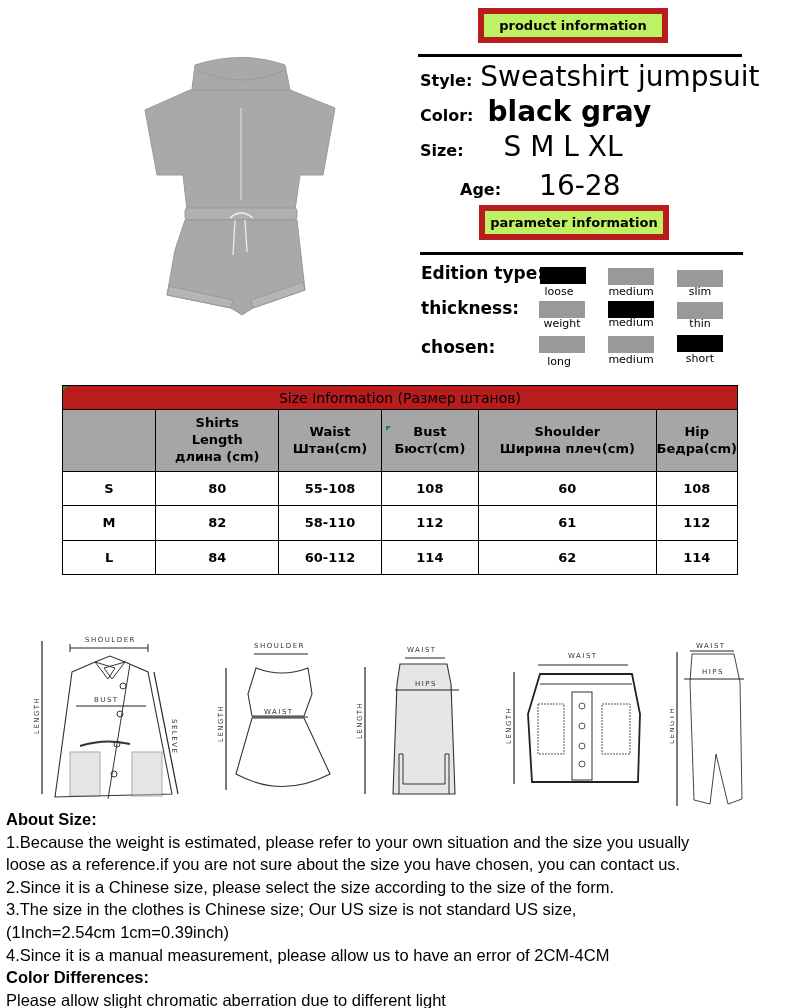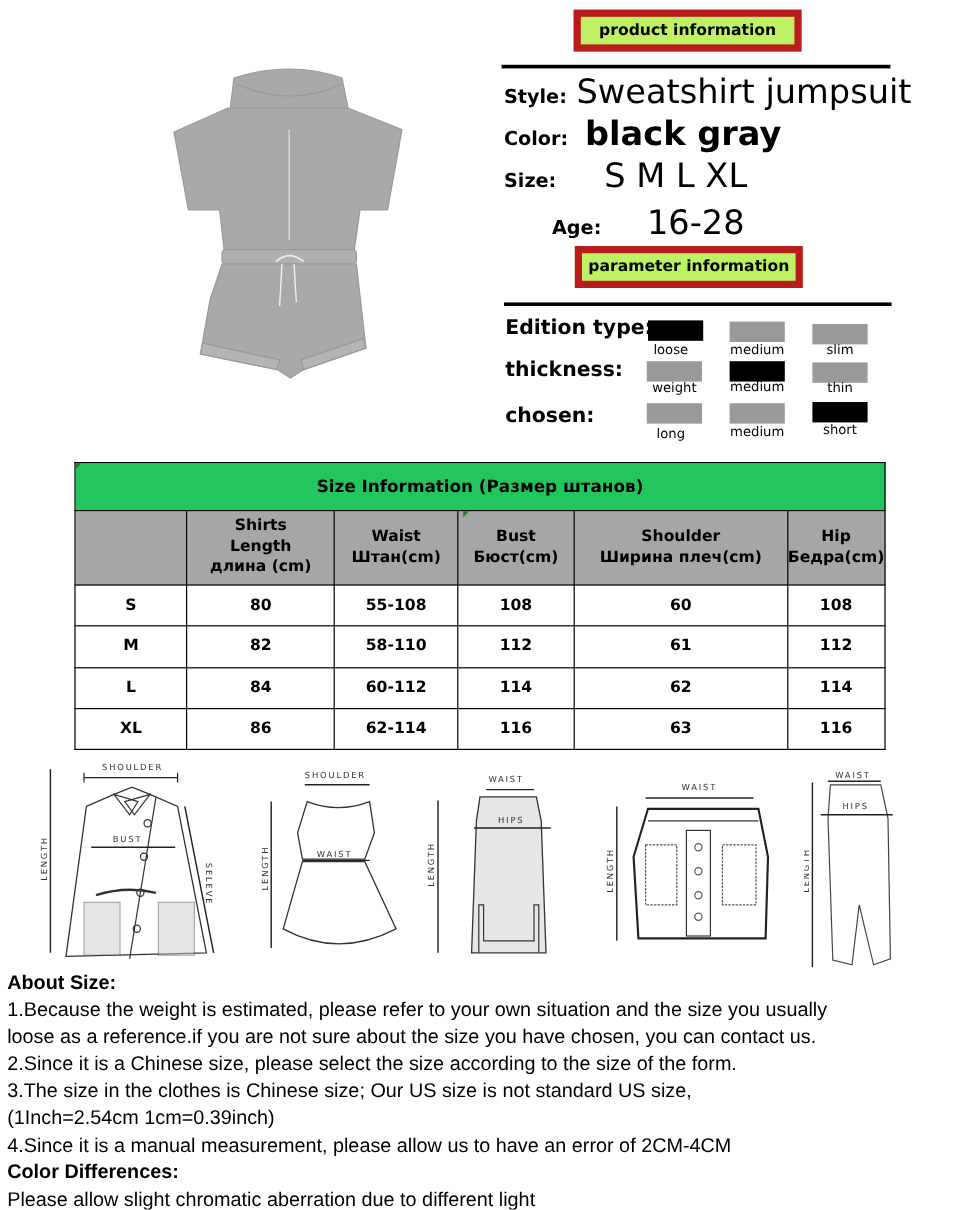--- a/index.html
+++ b/index.html
@@ -25,21 +25,21 @@
   .swatch.on { background: #000; }
   .swatch.off { background: #999999; }
   .swatch-label { position: absolute; width: 70px; text-align: center; font-size: 11px; }
 
   
   table.size {
     position: absolute; left: 62px; top: 385px; width: 676px;
     border-collapse: collapse; font-family: "DejaVu Sans", sans-serif;
   }
   table.size td, table.size th { border: 1px solid #000; text-align: center; vertical-align: middle; }
-  table.size .title-row th { background: #22c55e; height: 40px; font-size: 14px; font-weight: bold; }
+  table.size .title-row th { background: #b91c1c; height: 24px; font-size: 14px; font-weight: normal; }
   table.size .head-row th { background: #a6a6a6; height: 62px; font-size: 13px; font-weight: bold; line-height: 1.3; }
   table.size td { height: 34.25px; font-size: 13px; font-weight: bold; background: #fff; }
   .corner-mark { position: absolute; width: 0; height: 0; border-top: 5px solid #2e7d32; border-right: 5px solid transparent; }
 
   
   .diagram { position: absolute; top: 634px; }
   .diagram svg { display: block; }
   .dim-text { font-family: "DejaVu Sans", sans-serif; font-size: 7px; letter-spacing: 1.5px; fill: #333; }
 
   
@@ -172,28 +172,20 @@
     <td>61</td>
     <td>112</td>
   </tr>
   <tr>
     <td>L</td>
     <td>84</td>
     <td>60-112</td>
     <td>114</td>
     <td>62</td>
     <td>114</td>
-  </tr>
-  <tr>
-    <td>XL</td>
-    <td>86</td>
-    <td>62-114</td>
-    <td>116</td>
-    <td>63</td>
-    <td>116</td>
   </tr>
 </tbody>
   </table>
 <div class="corner-mark" style="left:63px; top:386px;"></div>
 <div class="corner-mark" style="left:386px; top:426px;"></div>
 
 <div class="diagram" style="left:30px;">
   <svg width="160" height="172" viewBox="0 0 160 172">
     <text class="dim-text" x="55" y="8">SHOULDER</text>
     <line x1="40" y1="14" x2="118" y2="14" stroke="#222" stroke-width="1.2"></line>

